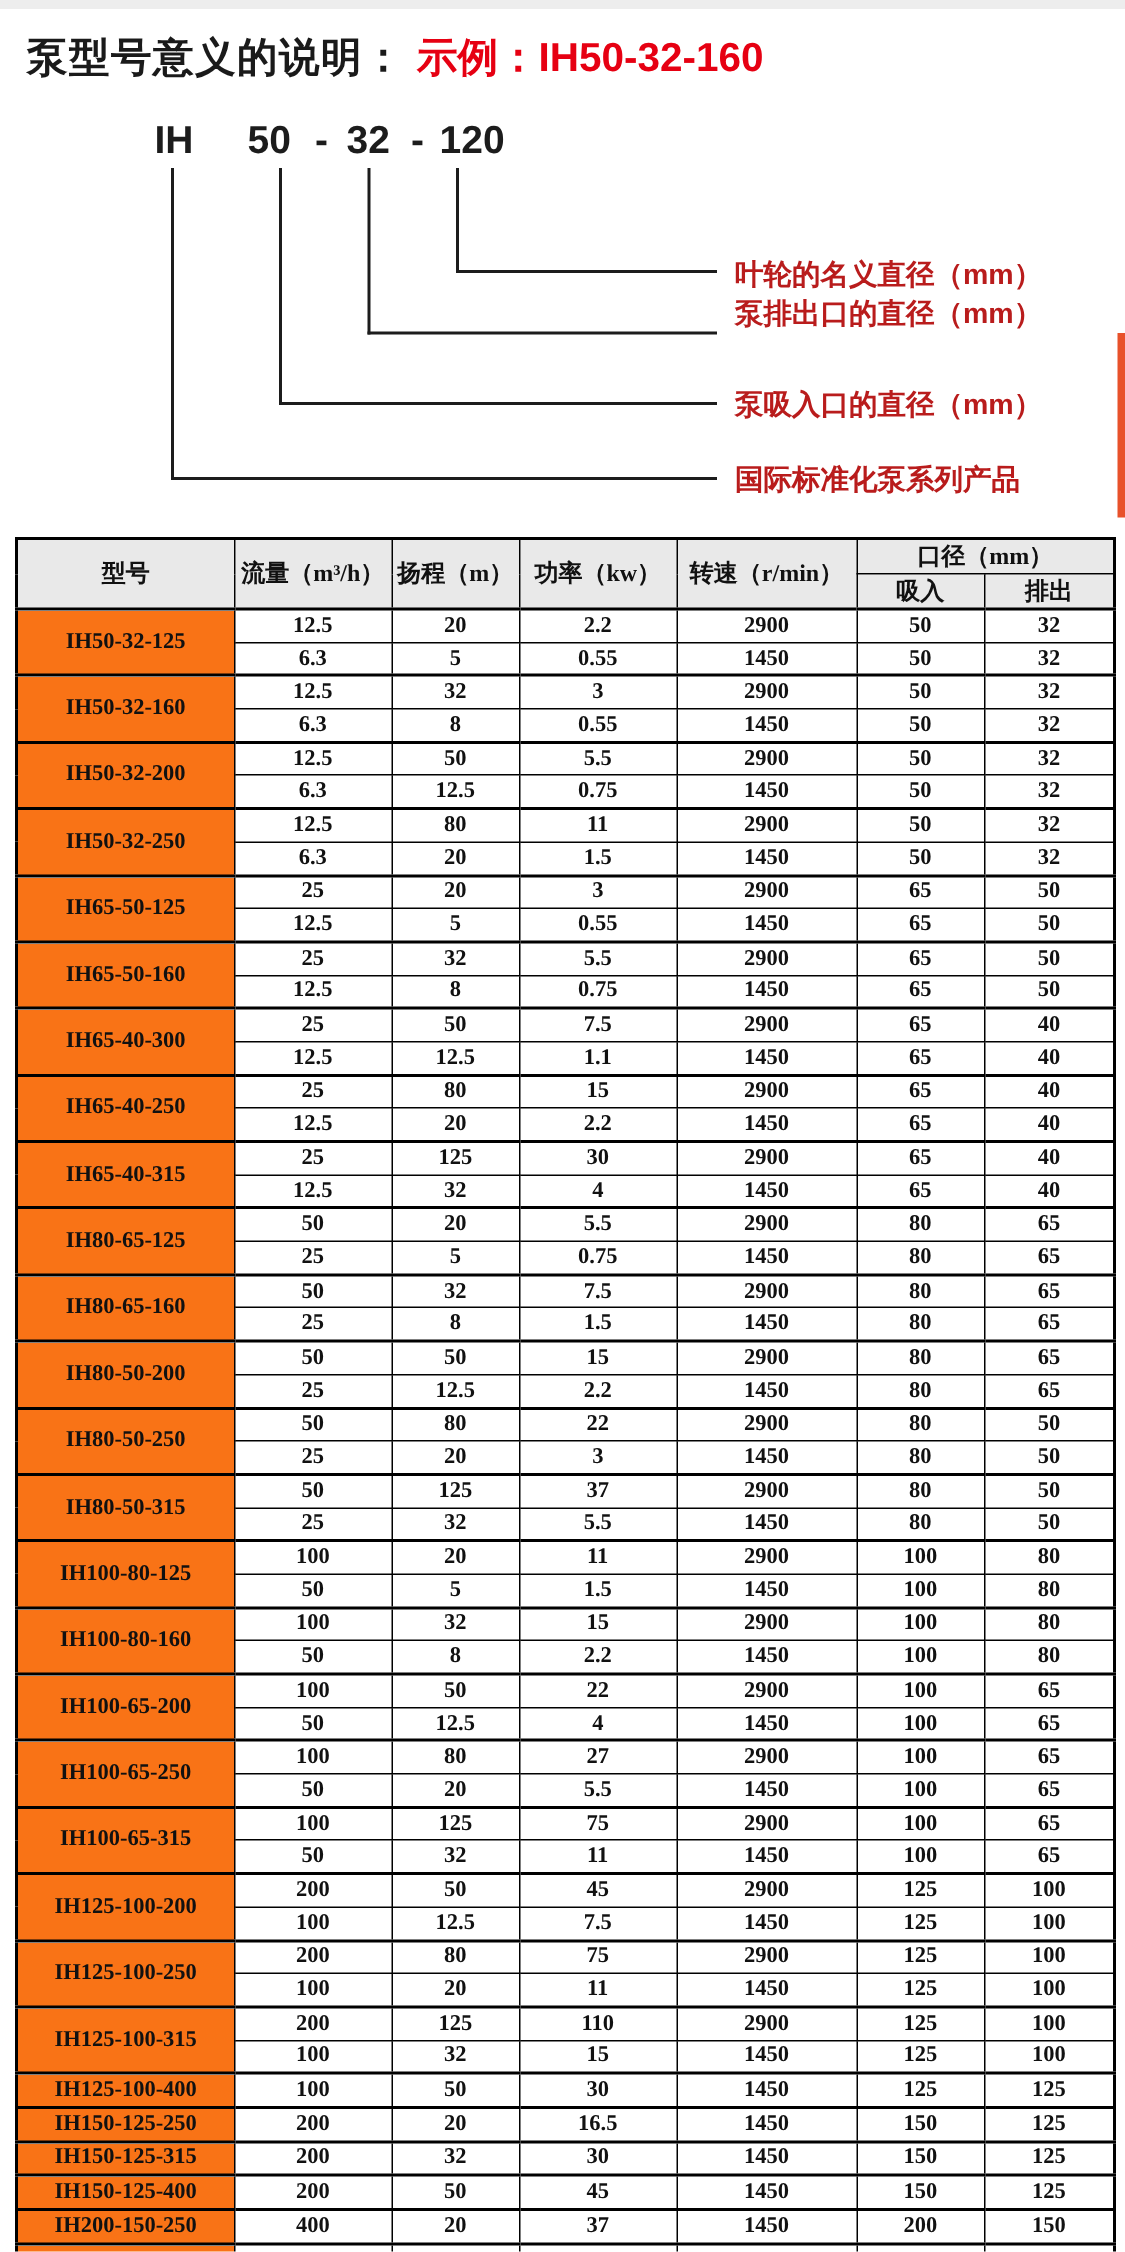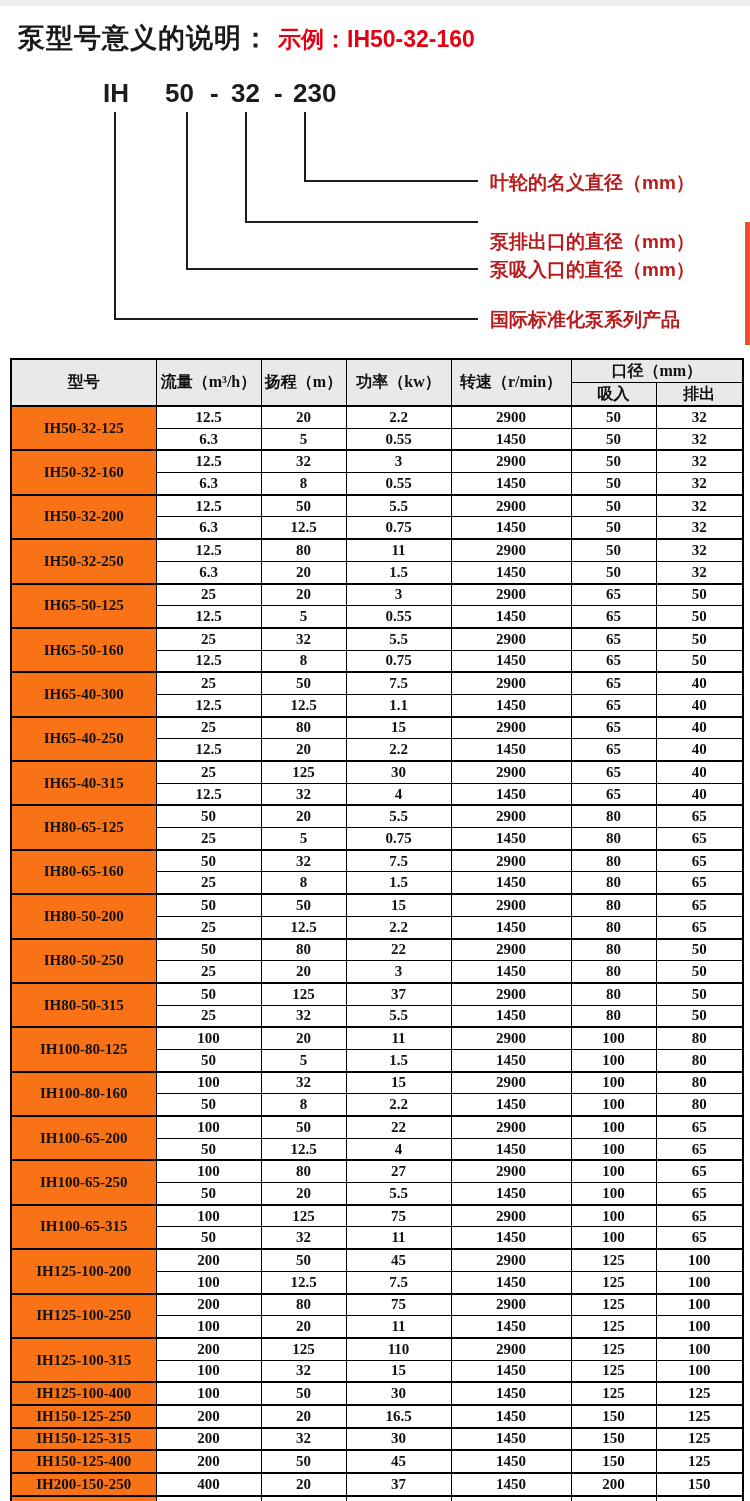--- a/index.html
+++ b/index.html
@@ -5,38 +5,38 @@
   html,body{margin:0;padding:0;}
   body{
     width:750px;height:1501px;position:relative;background:#ffffff;
     font-family:"Liberation Sans","DejaVu Sans",sans-serif;color:#111;
     overflow:hidden;
   }
   .top-strip{position:absolute;top:0;left:0;width:750px;height:6px;background:#ededed;}
   
   .title-row{position:absolute;top:20px;left:18px;white-space:nowrap;}
   .page-title{font-size:27px;font-weight:bold;color:#1a1a1a;letter-spacing:1px;}
-  .example-text{font-size:23px;font-weight:bold;margin-left:8px;}
+  .example-text{font-size:27px;font-weight:bold;margin-left:8px;}
   
   .diagram{position:absolute;top:0;left:0;width:750px;height:345px;padding-left:17px;}
   .code-part{position:absolute;top:78px;font-size:26px;font-weight:bold;color:#1c1c1c;}
   .cp-ih{left:103px;} .cp-50{left:165px;} .cp-d1{left:210px;}
   .cp-32{left:231px;} .cp-d2{left:274px;} .cp-160{left:293px;}
   .vl{position:absolute;width:2px;background:#1c1c1c;top:112px;}
   .vl-160{left:304px;height:70px;}
   .vl-32{left:245px;height:111px;}
   .vl-50{left:186px;height:158px;}
   .vl-ih{left:114px;height:208px;}
   .hl{position:absolute;height:2px;background:#1c1c1c;}
   .hl-160{left:304px;top:180px;width:174px;}
   .hl-32{left:245px;top:221px;width:233px;}
   .hl-50{left:186px;top:268px;width:292px;}
   .hl-ih{left:114px;top:318px;width:364px;}
   .dg-label{position:absolute;left:490px;font-size:19px;font-weight:bold;color:#b91c1c;white-space:nowrap;}
-  .lbl-0{top:170px;} .lbl-1{top:229px;} .lbl-2{top:257px;} .lbl-3{top:307px;}
+  .lbl-0{top:170px;} .lbl-1{top:196px;} .lbl-2{top:257px;} .lbl-3{top:307px;}
   
   .orange-bar{position:absolute;right:0;top:222px;width:5px;height:123px;background:#e8512a;}
   
   .table-wrap{position:absolute;top:358px;left:10px;}
   table.spec{
     border-collapse:collapse;table-layout:fixed;width:732px;
     font-family:"Liberation Serif","DejaVu Serif",serif;font-weight:bold;
     border:2px solid #000;
   }
   table.spec th, table.spec td{
@@ -58,21 +58,21 @@
 <div class="title-row">
   <span class="page-title">泵型号意义的说明：</span><span class="example-text" style="color: rgb(230, 0, 18);">示例：IH50-32-160</span>
 </div>
 
 <div class="diagram">
   <span class="code-part cp-ih">IH</span>
   <span class="code-part cp-50">50</span>
   <span class="code-part cp-d1">-</span>
   <span class="code-part cp-32">32</span>
   <span class="code-part cp-d2">-</span>
-  <span class="code-part cp-160">230</span>
+  <span class="code-part cp-160">120</span>
 
   <div class="vl vl-160"></div>
   <div class="vl vl-32"></div>
   <div class="vl vl-50"></div>
   <div class="vl vl-ih"></div>
   <div class="hl hl-160"></div>
   <div class="hl hl-32"></div>
   <div class="hl hl-50"></div>
   <div class="hl hl-ih"></div>
 

